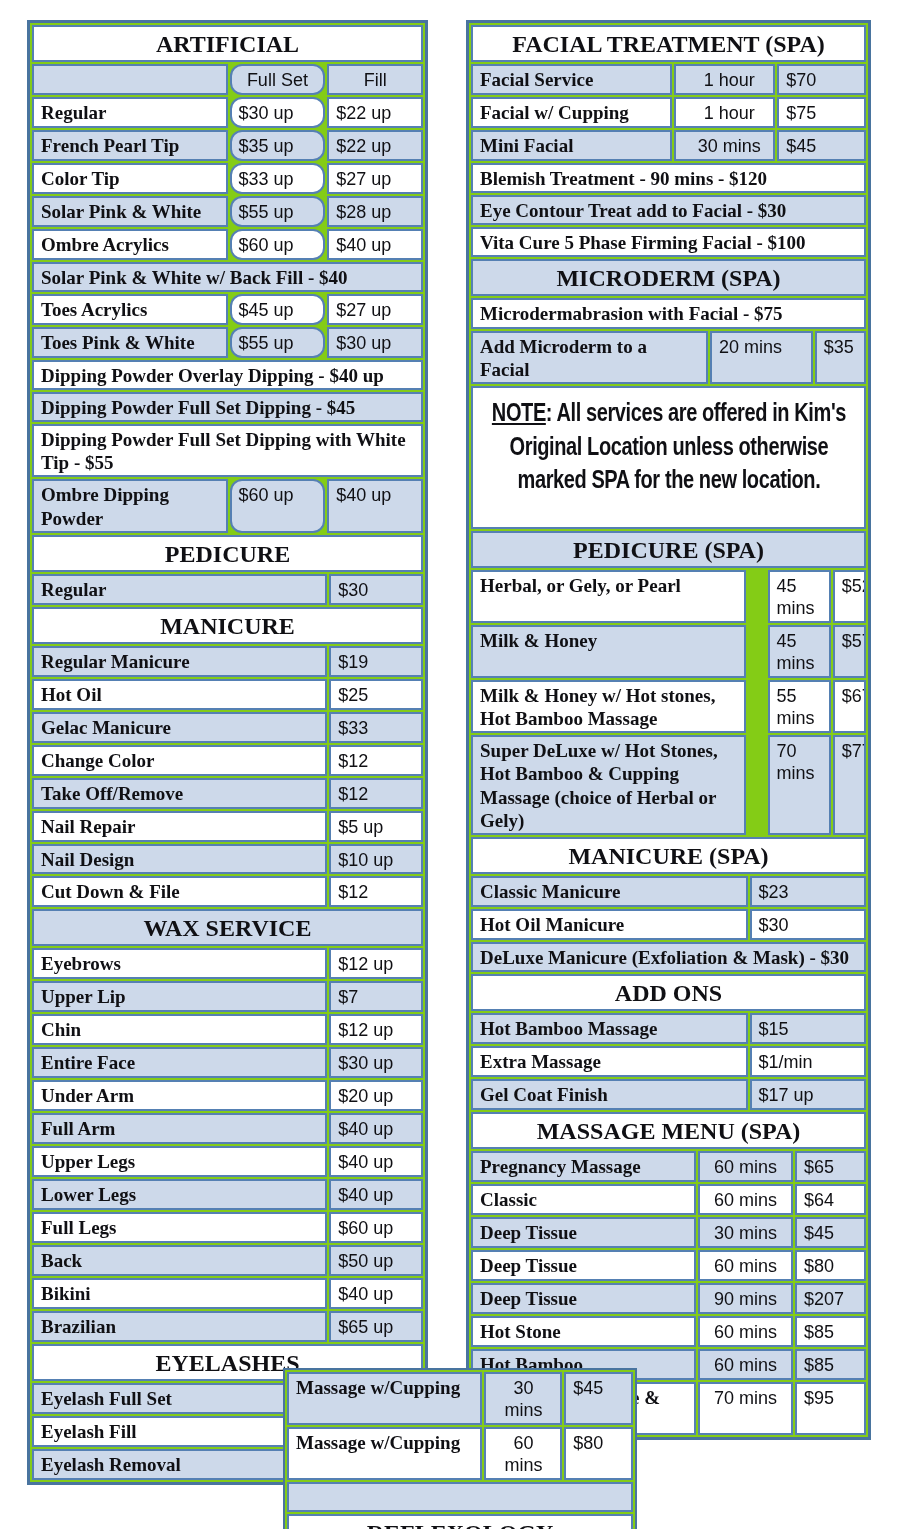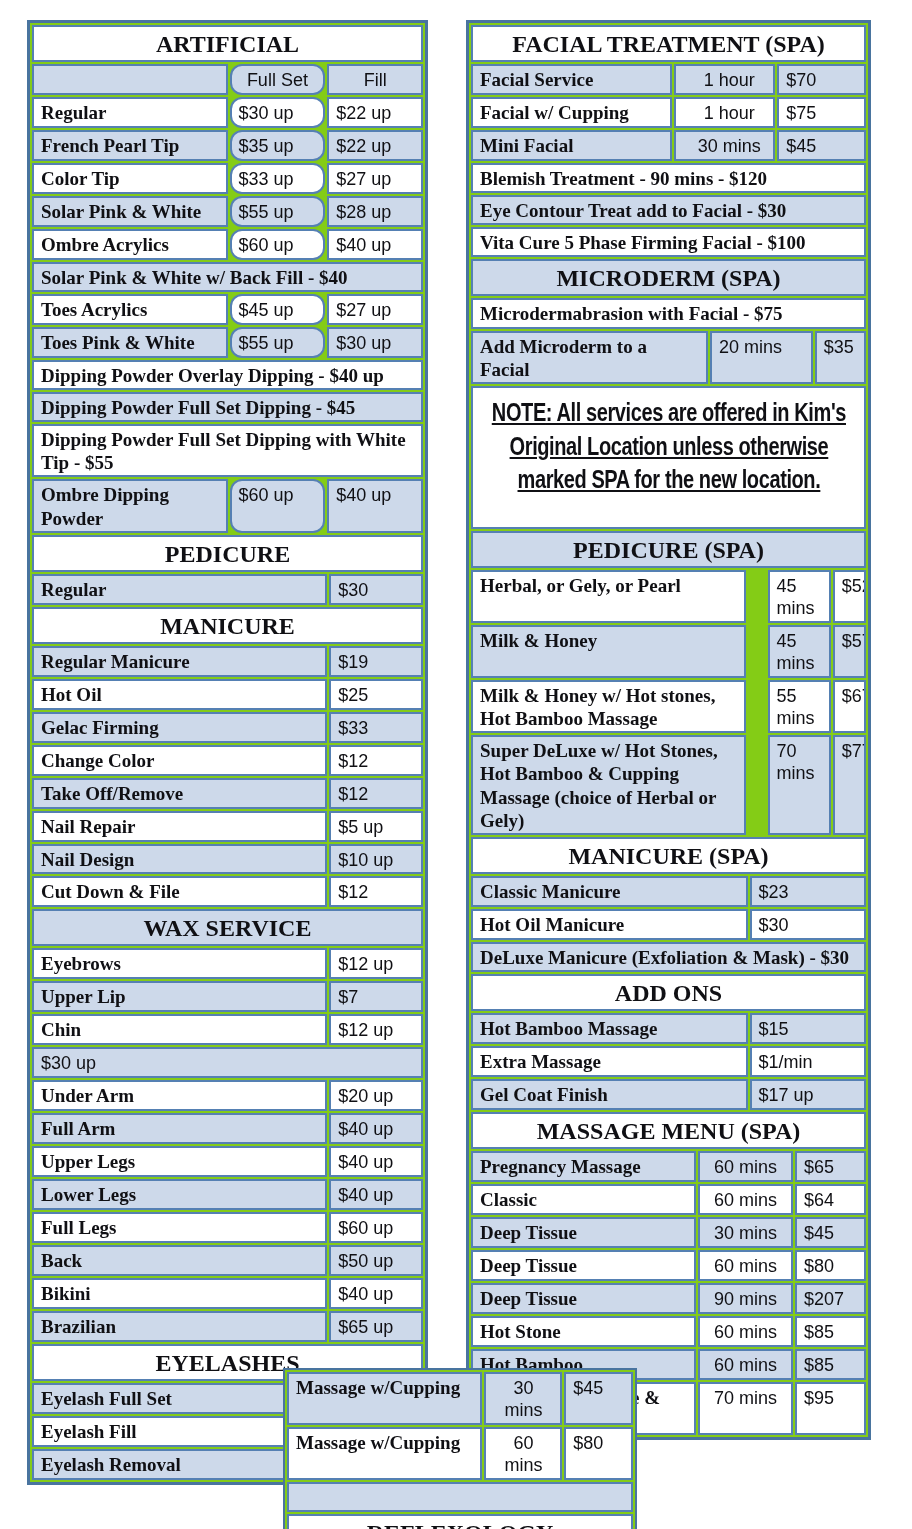--- a/index.html
+++ b/index.html
@@ -41,21 +41,21 @@
   .k-r3 .c0,.k-h3 .c0{width:50%;}   .k-r3 .c1,.k-h3 .c1{width:24.5%;border-radius:12px;}
   .k-r2 .c0{width:75.5%;}
   .k-f3 .c0{width:51%;}   .k-f3 .c1{width:25.5%;text-align:center;padding-left:16px;}
   .k-m3 .c0{width:60%;}   .k-m3 .c1{width:26%;}
   .k-p3 .c0{width:69.5%;} .k-p3 .c1{width:16%;margin-left:20px;}
   .k-n2 .c0{width:70%;}
   .k-g3 .c0{width:57%;}   .k-g3 .c1{width:24%;text-align:center;}
   .k-b3 .c0{width:56.5%;} .k-b3 .c1{width:22.5%;text-align:center;}
   .k-wide .c0{width:100%;}
   
-  .k-note .tcell{padding:8px 2px 30px;text-decoration:underline;}
+  .k-note .tcell{padding:8px 2px 30px;}
   .note-inner{
     font-family:"Liberation Sans",sans-serif;font-weight:bold;
     font-size:25px;line-height:1.35;text-align:center;
     transform:scaleX(0.80);transform-origin:50% 0;
     width:124%;margin-left:-12%;letter-spacing:-0.5px;
   }
   .note-label{text-decoration:underline;}
   
   .k-wide .empty{min-height:30px;}
 </style>
@@ -135,21 +135,21 @@
     </div>
     <div class="trow k-r2">
       <div class="tcell c0 shade">Regular Manicure</div>
       <div class="tcell c1 last shade num">$19</div>
     </div>
     <div class="trow k-r2">
       <div class="tcell c0">Hot Oil</div>
       <div class="tcell c1 last num">$25</div>
     </div>
     <div class="trow k-r2">
-      <div class="tcell c0 shade">Gelac Firming</div>
+      <div class="tcell c0 shade">Gelac Manicure</div>
       <div class="tcell c1 last shade num">$33</div>
     </div>
     <div class="trow k-r2">
       <div class="tcell c0">Change Color</div>
       <div class="tcell c1 last num">$12</div>
     </div>
     <div class="trow k-r2">
       <div class="tcell c0 shade">Take Off/Remove</div>
       <div class="tcell c1 last shade num">$12</div>
     </div>
@@ -174,20 +174,21 @@
     </div>
     <div class="trow k-r2">
       <div class="tcell c0 shade">Upper Lip</div>
       <div class="tcell c1 last shade num">$7</div>
     </div>
     <div class="trow k-r2">
       <div class="tcell c0">Chin</div>
       <div class="tcell c1 last num">$12 up</div>
     </div>
     <div class="trow k-r2">
+      <div class="tcell c0 shade">Entire Face</div>
       <div class="tcell c1 last shade num">$30 up</div>
     </div>
     <div class="trow k-r2">
       <div class="tcell c0">Under Arm</div>
       <div class="tcell c1 last num">$20 up</div>
     </div>
     <div class="trow k-r2">
       <div class="tcell c0 shade">Full Arm</div>
       <div class="tcell c1 last shade num">$40 up</div>
     </div>

